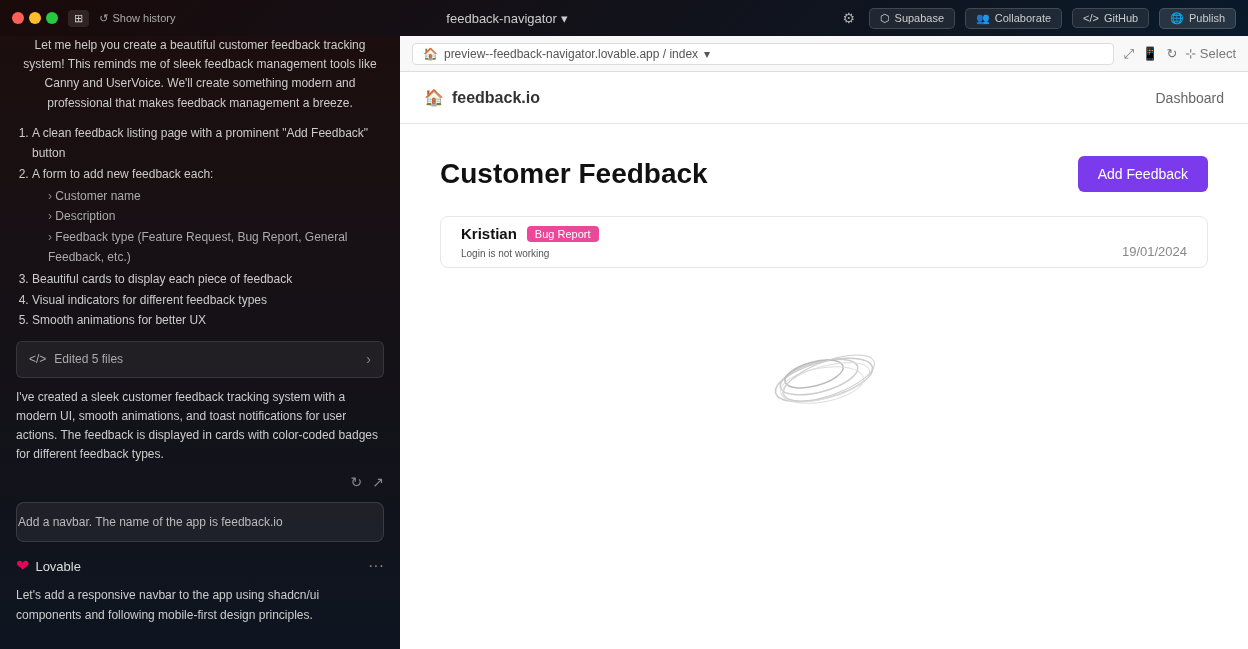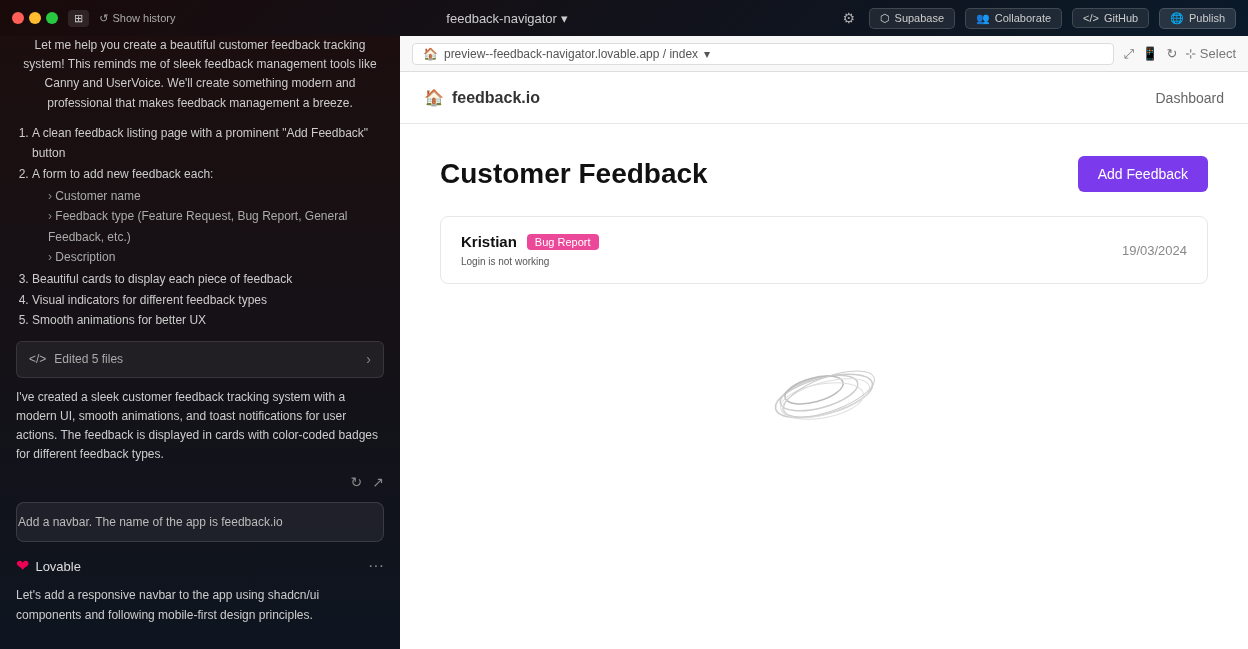--- a/index.html
+++ b/index.html
@@ -91,22 +91,22 @@
     .app-main { padding: 32px 40px; }
     .app-header { display: flex; align-items: center; justify-content: space-between; margin-bottom: 24px; }
     .app-title { font-size: 28px; font-weight: 700; color: #111; }
     .add-feedback-btn {
       background: #7c3aed; color: white; border: none; border-radius: 6px;
       padding: 10px 20px; font-size: 14px; font-weight: 500; cursor: pointer; text-align: right;
     }
 
     
     .feedback-card {
-      border: 1px solid #e5e7eb; border-radius: 8px; padding: 16px 20px;
-      background: white; display: flex; align-items: center; justify-content: space-between;
+      border: 1px solid #e5e7eb; border-radius: 8px; padding: 8px 20px;
+      background: white; display: flex; align-items: flex-end; justify-content: space-between;
       margin-bottom: 12px;
     }
     .feedback-card-left {}
     .feedback-card-header { display: flex; align-items: center; gap: 10px; margin-bottom: 6px; }
     .feedback-author { font-size: 15px; font-weight: 600; color: #111; }
     .badge-bug { background: #ec4899; color: white; font-size: 11px; padding: 2px 8px; border-radius: 4px; font-weight: 500; }
     .feedback-desc { color: #555; font-size: 10px; }
     .feedback-date { color: #888; font-size: 13px; white-space: nowrap; }
 
     
@@ -156,22 +156,22 @@
 
 <div class="main-content">
 
   <div class="left-panel">
     <p class="chat-text">Let me help you create a beautiful customer feedback tracking system! This reminds me of sleek feedback management tools like Canny and UserVoice. We'll create something modern and professional that makes feedback management a breeze.</p>
     <ol class="chat-list">
       <li>A clean feedback listing page with a prominent "Add Feedback" button</li>
       <li>A form to add new feedback each:</li>
       <ul class="chat-sublist">
         <li>Customer name</li>
+        <li>Description</li>
         <li>Feedback type (Feature Request, Bug Report, General Feedback, etc.)</li>
-        <li>Description</li>
       </ul>
       <li>Beautiful cards to display each piece of feedback</li>
       <li>Visual indicators for different feedback types</li>
       <li>Smooth animations for better UX</li>
     </ol>
 
     <div class="edited-files-bar">
       <div class="edited-files-bar-left">
         <span>&lt;/&gt;</span>
         <span>Edited 5 files</span>
@@ -238,21 +238,21 @@
         </div>
 
         <div class="feedback-card">
           <div class="feedback-card-left">
             <div class="feedback-card-header">
               <span class="feedback-author">Kristian</span>
               <span class="badge-bug">Bug Report</span>
             </div>
             <p class="feedback-desc">Login is not working</p>
           </div>
-          <div class="feedback-date">19/03/2024</div>
+          <div class="feedback-date">19/01/2024</div>
         </div>
 
         <div class="empty-state">
           <svg class="spring-svg" width="120" height="80" viewBox="0 0 120 80" fill="none" xmlns="http://www.w3.org/2000/svg">
 
             <ellipse cx="60" cy="40" rx="50" ry="18" stroke="#ccc" stroke-width="1.5" fill="none" transform="rotate(-15 60 40)"></ellipse>
             <ellipse cx="55" cy="37" rx="40" ry="15" stroke="#ccc" stroke-width="1.5" fill="none" transform="rotate(-15 55 37)"></ellipse>
             <ellipse cx="50" cy="34" rx="30" ry="12" stroke="#bbb" stroke-width="1.5" fill="none" transform="rotate(-15 50 34)"></ellipse>
             <ellipse cx="62" cy="42" rx="45" ry="16" stroke="#ddd" stroke-width="1" fill="none" transform="rotate(-15 62 42)"></ellipse>
             <ellipse cx="58" cy="45" rx="42" ry="17" stroke="#ddd" stroke-width="1" fill="none" transform="rotate(-10 58 45)"></ellipse>

